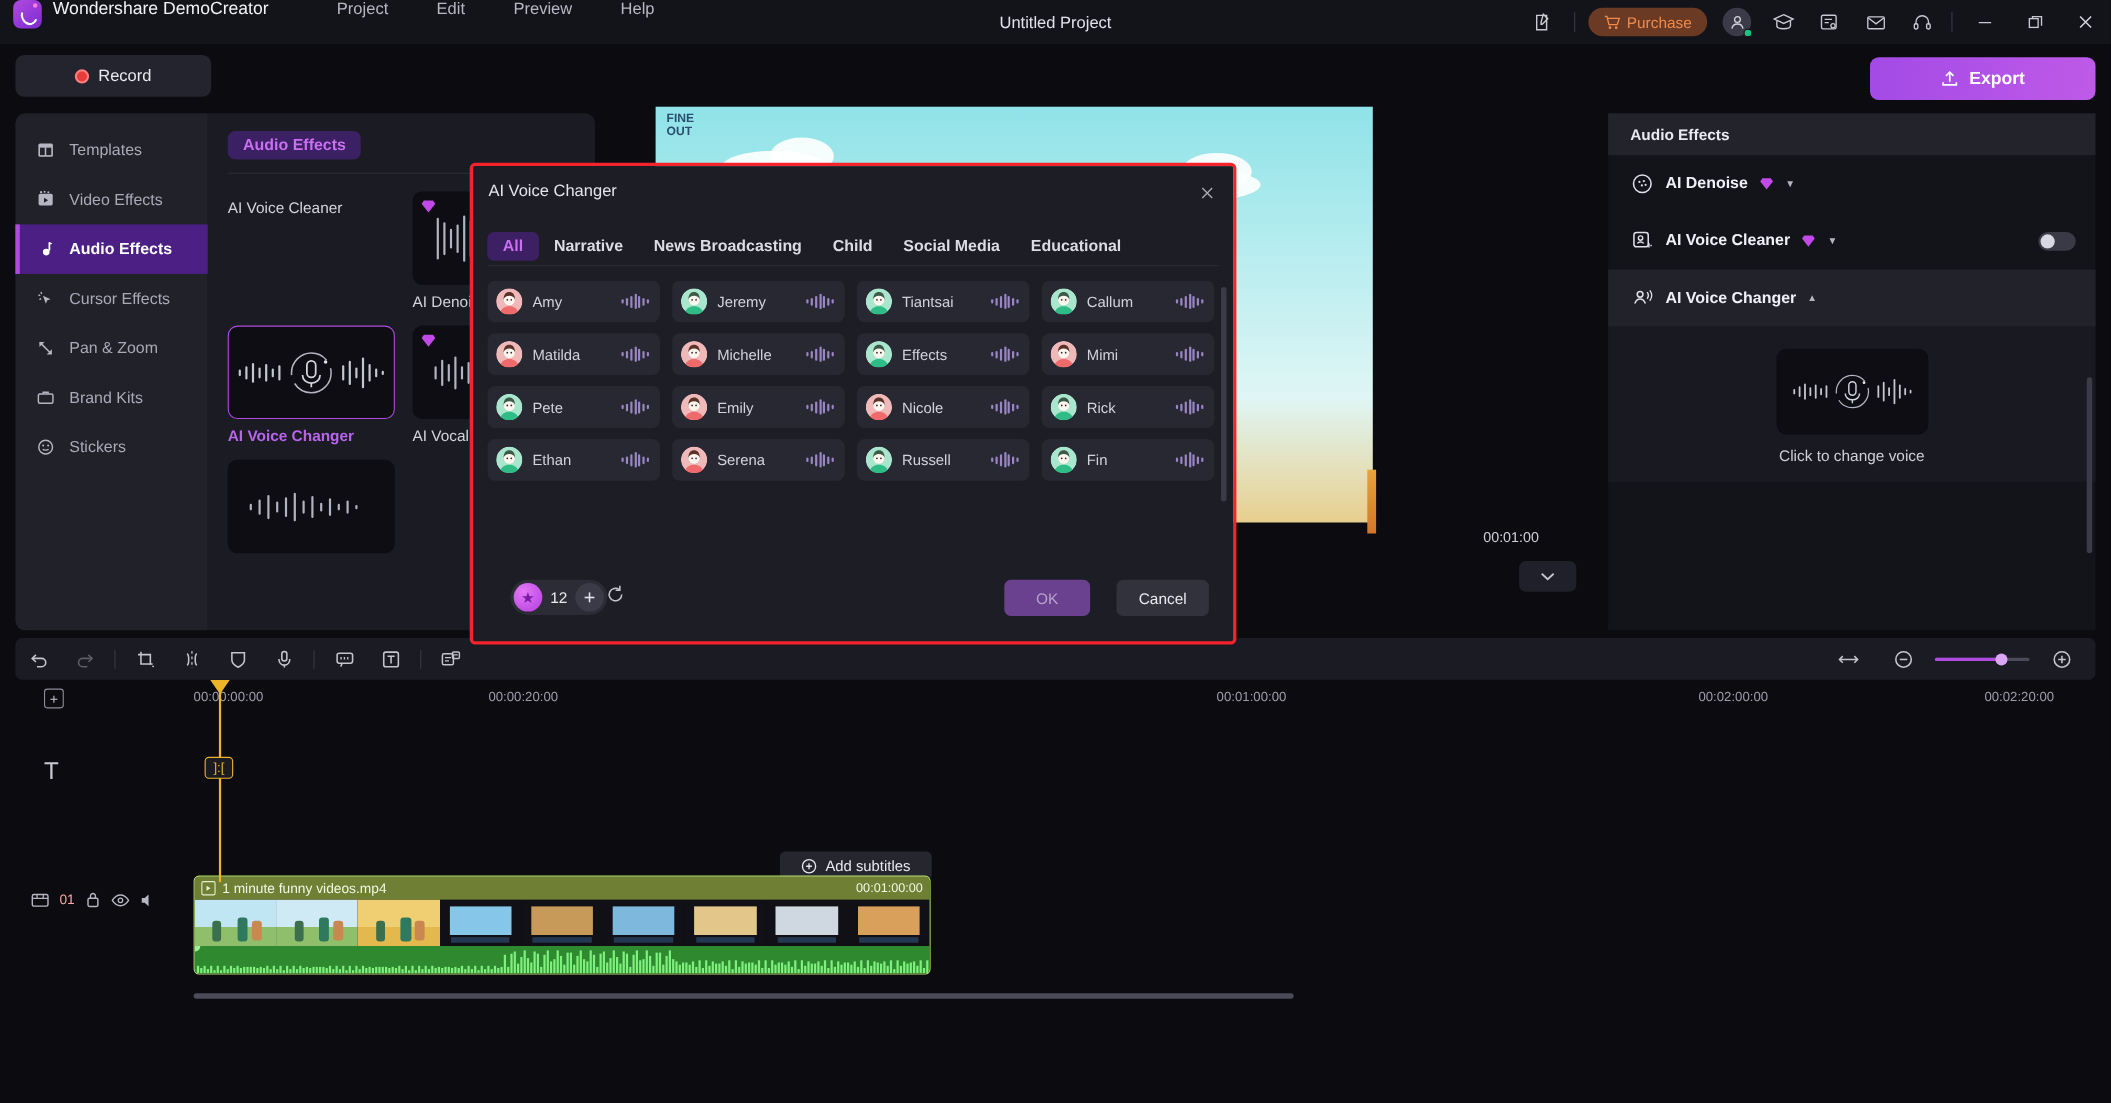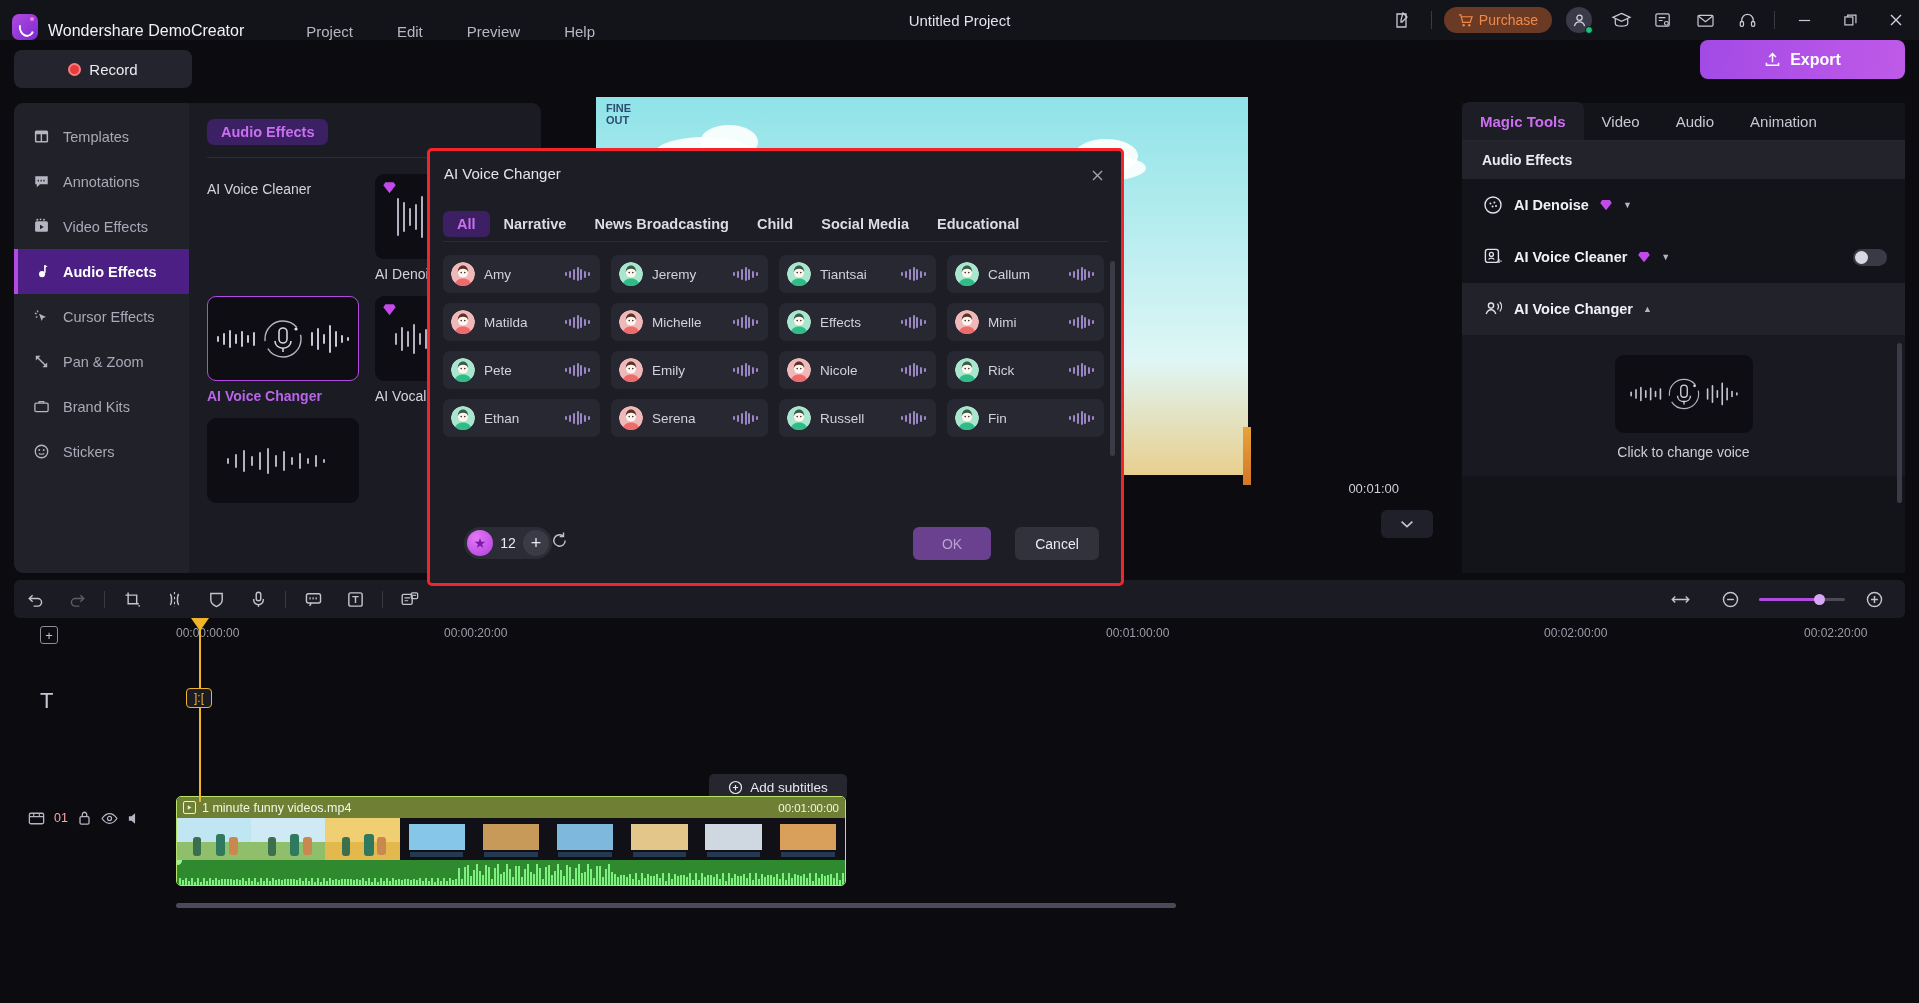--- a/index.html
+++ b/index.html
@@ -9,21 +9,21 @@
     font-family: "Liberation Sans", sans-serif;
     overflow: hidden;
     color: #e8e8ee;
   }
   #app { position: relative; width: 1919px; height: 1003px; }
 
   
   .titlebar {
     position: absolute; left: 0; top: 0; width: 1919px; height: 40px;
     background: #13131a;
-    display: flex; align-items: flex-end;
+    display: flex; align-items: flex-start;
   }
   .logo {
     width: 26px; height: 26px; margin-left: 12px; border-radius: 7px;
     background: linear-gradient(140deg,#b14ae0,#7c2ad1);
     position: relative; flex: none;
   }
   .logo::after {
     content: ""; position: absolute; left: 7px; top: 6px;
     width: 11px; height: 13px; border: 2.5px solid #fff;
     border-radius: 50%; border-right-color: transparent; border-top-color: transparent;
@@ -54,21 +54,21 @@
   
   .bar2 { position: absolute; left: 0; top: 40px; width: 1919px; height: 57px; background: #0b0b10; }
   .record-btn {
     position: absolute; left: 14px; top: 10px; width: 178px; height: 38px;
     background: #24242e; border-radius: 8px;
     display: flex; align-items: center; justify-content: center; gap: 8px;
     font-size: 15px; color: #eaeaf2;
   }
   .rec-dot { width: 13px; height: 13px; border-radius: 50%; background: #e83b3b; border: 2px solid #ff7c7c; }
   .export-btn {
-    position: absolute; right: 14px; top: 0; width: 205px; height: 39px;
+    position: absolute; right: 14px; top: 12px; width: 205px; height: 39px;
     background: linear-gradient(95deg,#a34ae6,#bf5ae8); border-radius: 8px;
     display: flex; align-items: center; justify-content: center; gap: 9px;
     font-size: 16px; color: #fff; font-weight: bold;
   }
 
   
   .leftnav {
     position: absolute; left: 14px; top: 103px; width: 175px; height: 470px;
     background: #212129; border-radius: 9px 0 0 9px; padding-top: 11px;
   }
@@ -356,29 +356,20 @@
             <rect x="2" y="2.6" width="14" height="12.8" rx="1.6" fill="#b6b6c3"></rect>
             <rect x="3.6" y="6.6" width="4.5" height="7.2" fill="#212129"></rect>
             <rect x="9.6" y="6.6" width="4.8" height="7.2" fill="#212129"></rect>
           </svg>
         </span>
       <span>Templates</span>
     </div>
     <div class="nav-item">
       <span class="nav-ico">
           <svg width="17" height="17" viewBox="0 0 18 18">
-            <path d="M2.4 3.4h13.2v8.4H7.4L4 15V11.8H2.4z" fill="#b6b6c3"></path>
-            <path d="M5.6 7.2v1.8M8.6 7.2v1.8M11.6 7.2v1.8" stroke="#212129" stroke-width="1.3"></path>
-          </svg>
-        </span>
-      <span>Annotations</span>
-    </div>
-    <div class="nav-item">
-      <span class="nav-ico">
-          <svg width="17" height="17" viewBox="0 0 18 18">
             <rect x="2.2" y="3.4" width="13.6" height="11.2" rx="1.6" fill="#b6b6c3"></rect>
             <path d="M7.4 7.2l4 2.4-4 2.4z" fill="#212129"></path>
             <circle cx="4.6" cy="1.8" r="1.1" fill="#b6b6c3"></circle>
             <circle cx="8" cy="1.4" r="1" fill="#b6b6c3"></circle>
             <circle cx="11.6" cy="1.9" r="1" fill="#b6b6c3"></circle>
           </svg>
         </span>
       <span>Video Effects</span>
     </div>
     <div class="nav-item active">
@@ -519,26 +510,20 @@
     <div class="orange-strip"></div>
     <div class="time-readout">00:01:00</div>
     <div class="aspect-dd">
       <svg width="14" height="10" viewBox="0 0 14 10">
           <path d="M1.6 2.6L7 7.6l5.4-5" fill="none" stroke="#c6c6d2" stroke-width="1.6"></path>
         </svg>
     </div>
   </div>
 
   <div class="rpanel">
-    <div class="rtabs">
-      <div class="rtab active">Magic Tools</div>
-      <div class="rtab">Video</div>
-      <div class="rtab">Audio</div>
-      <div class="rtab">Animation</div>
-    </div>
     <div class="rsection">Audio Effects</div>
 
     <div class="reffect">
       <span class="reff-ico">
         <svg width="20" height="20" viewBox="0 0 20 20">
             <circle cx="10" cy="10" r="8" fill="none" stroke="#e0e0ea" stroke-width="1.4"></circle>
             <circle cx="7.4" cy="8.4" r="1" fill="#e0e0ea"></circle>
             <circle cx="11.4" cy="7.6" r="1" fill="#e0e0ea"></circle>
             <circle cx="9.6" cy="11.6" r="1" fill="#e0e0ea"></circle>
             <circle cx="13" cy="11" r="1" fill="#e0e0ea"></circle>

